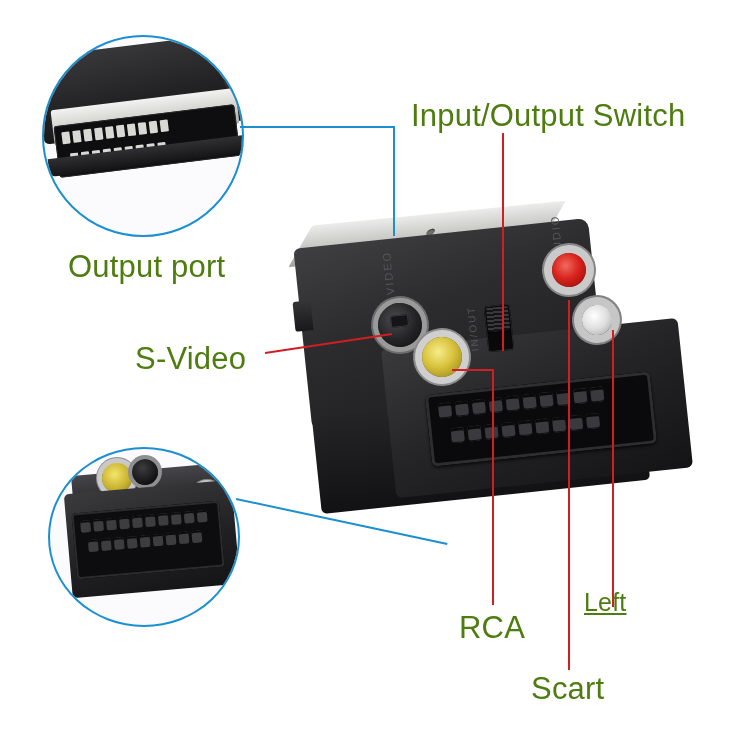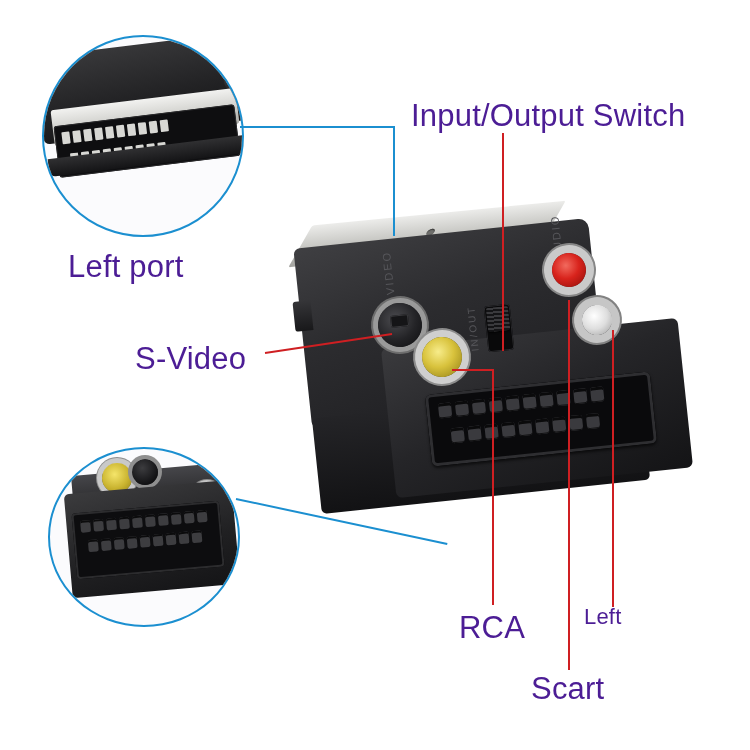--- a/index.html
+++ b/index.html
@@ -7,30 +7,30 @@
     width:750px;height:750px;
     background:#ffffff;
     font-family:"Liberation Sans", sans-serif;
     overflow:hidden;
   }
   #stage{position:relative;width:750px;height:750px;background:#fff;}
 
   
   .label{
     position:absolute;
-    color:#4c1d95;
+    color:#4d7c0f;
     font-weight:400;
     white-space:nowrap;
     letter-spacing:0.2px;
   }
   #lbl-io{left:411px;top:98px;font-size:31px;}
   #lbl-scart{left:68px;top:249px;font-size:31px;}
   #lbl-svideo{left:135px;top:341px;font-size:31px;}
   #lbl-rca{left:459px;top:610px;font-size:31px;}
-  #lbl-left{left:584px;top:604px;font-size:22px;}
+  #lbl-left{left:584px;top:588px;font-size:25px;text-decoration:underline;}
   #lbl-right{left:531px;top:671px;font-size:31px;}
 
   
   .ln{position:absolute;background:#cf1f22;}
   .lnv{width:2px;}
   .lnh{height:2px;}
   .blue{position:absolute;background:#1b8fd0;}
   .bv{width:2px;}
   .bh{height:2px;}
 
@@ -362,19 +362,19 @@
     <line x1="265" y1="353" x2="392" y2="334" stroke="#cf1f22" stroke-width="2"></line>
   </svg>
 
   <div class="ln lnv" id="r-io"></div>
   <div class="ln lnv" id="r-right"></div>
   <div class="ln lnv" id="r-left"></div>
   <div class="ln lnh" id="r-rca-h"></div>
   <div class="ln lnv" id="r-rca-v"></div>
 
   <div class="label" id="lbl-io">Input/Output Switch</div>
-  <div class="label" id="lbl-scart">Left port</div>
+  <div class="label" id="lbl-scart">Output port</div>
   <div class="label" id="lbl-rca">RCA</div>
   <div class="label" id="lbl-svideo">S-Video</div>
   <div class="label" id="lbl-left">Left</div>
   <div class="label" id="lbl-right">Scart</div>
 
 </div>
 
 </body></html>

